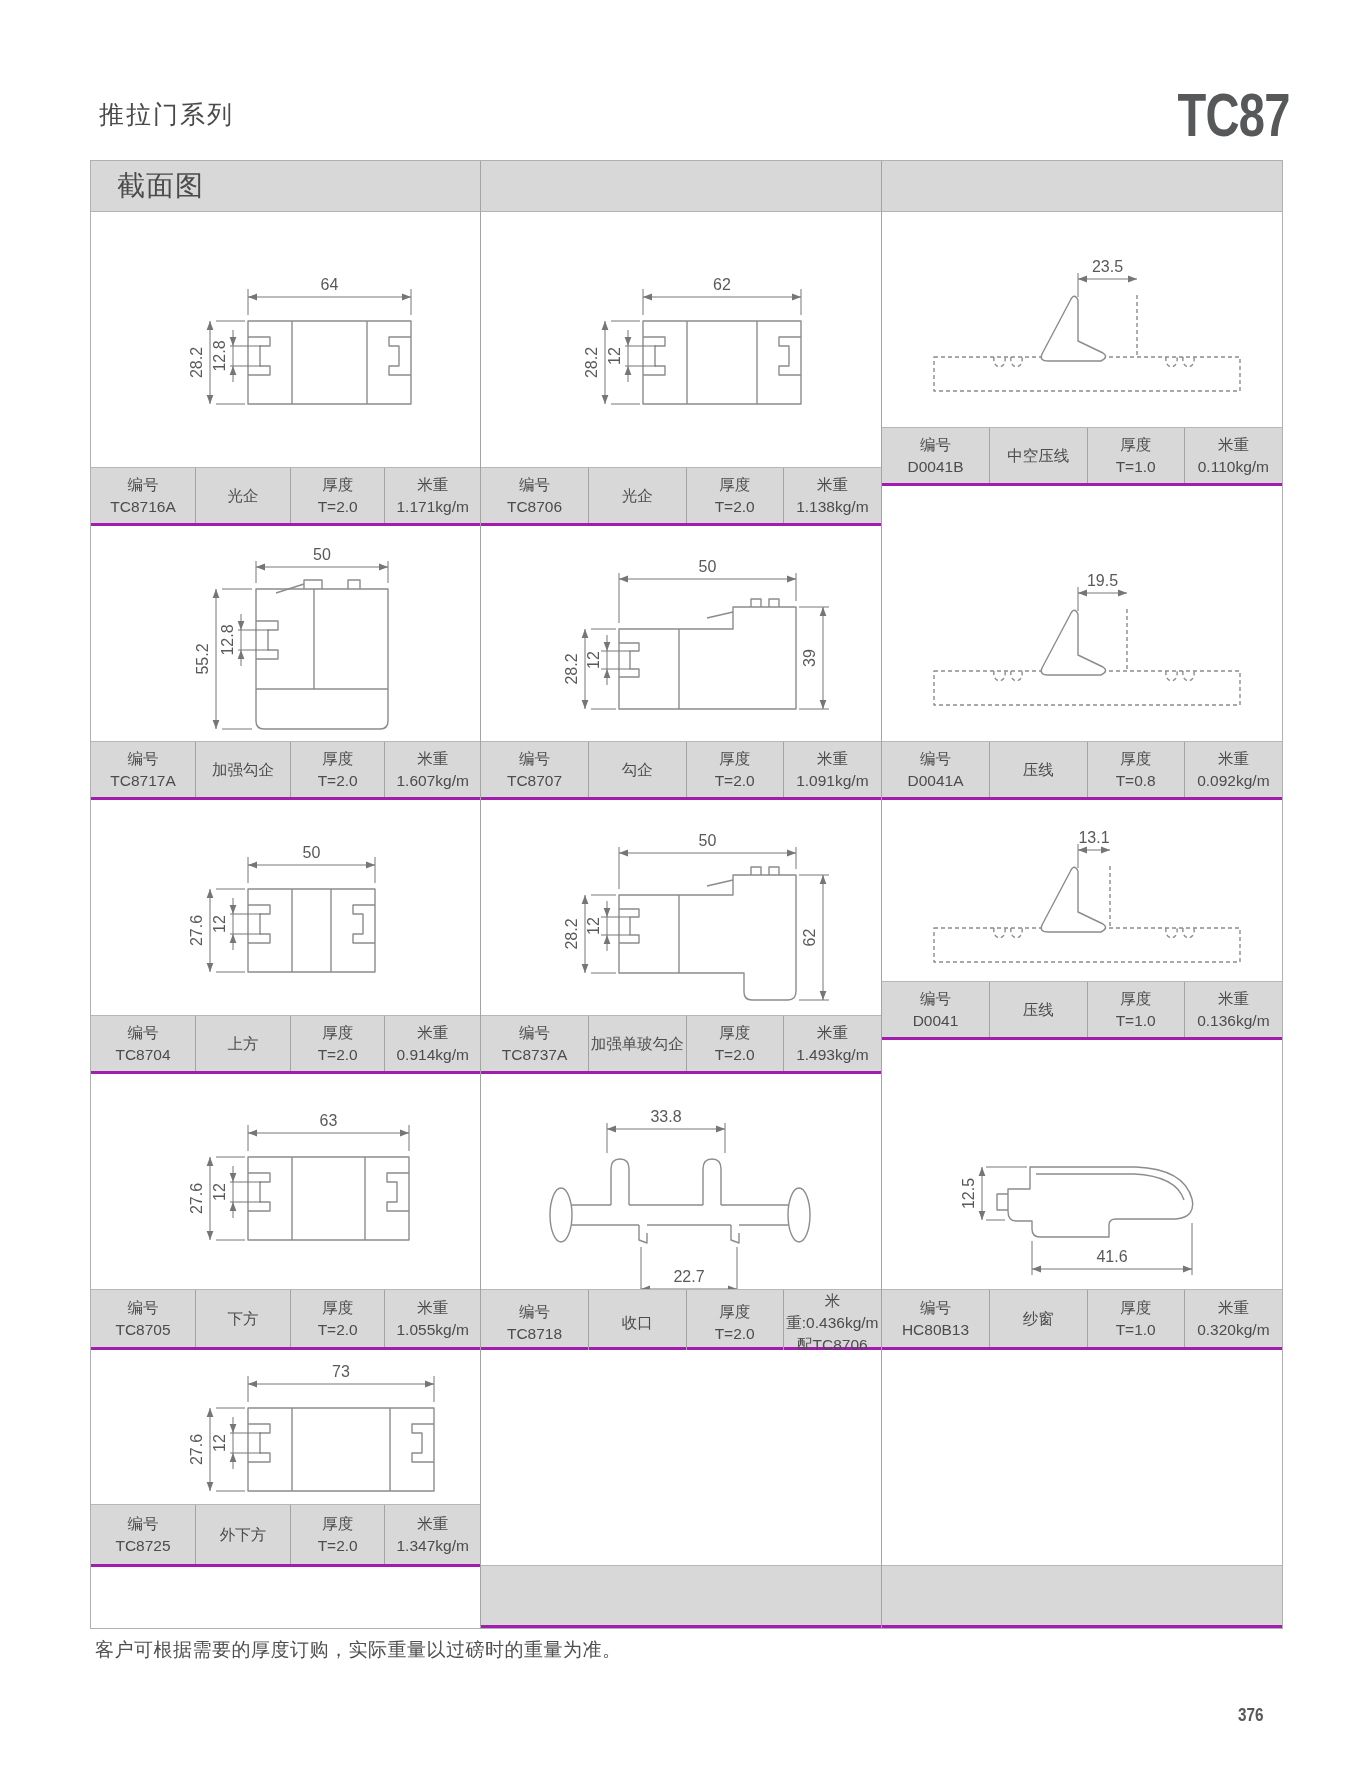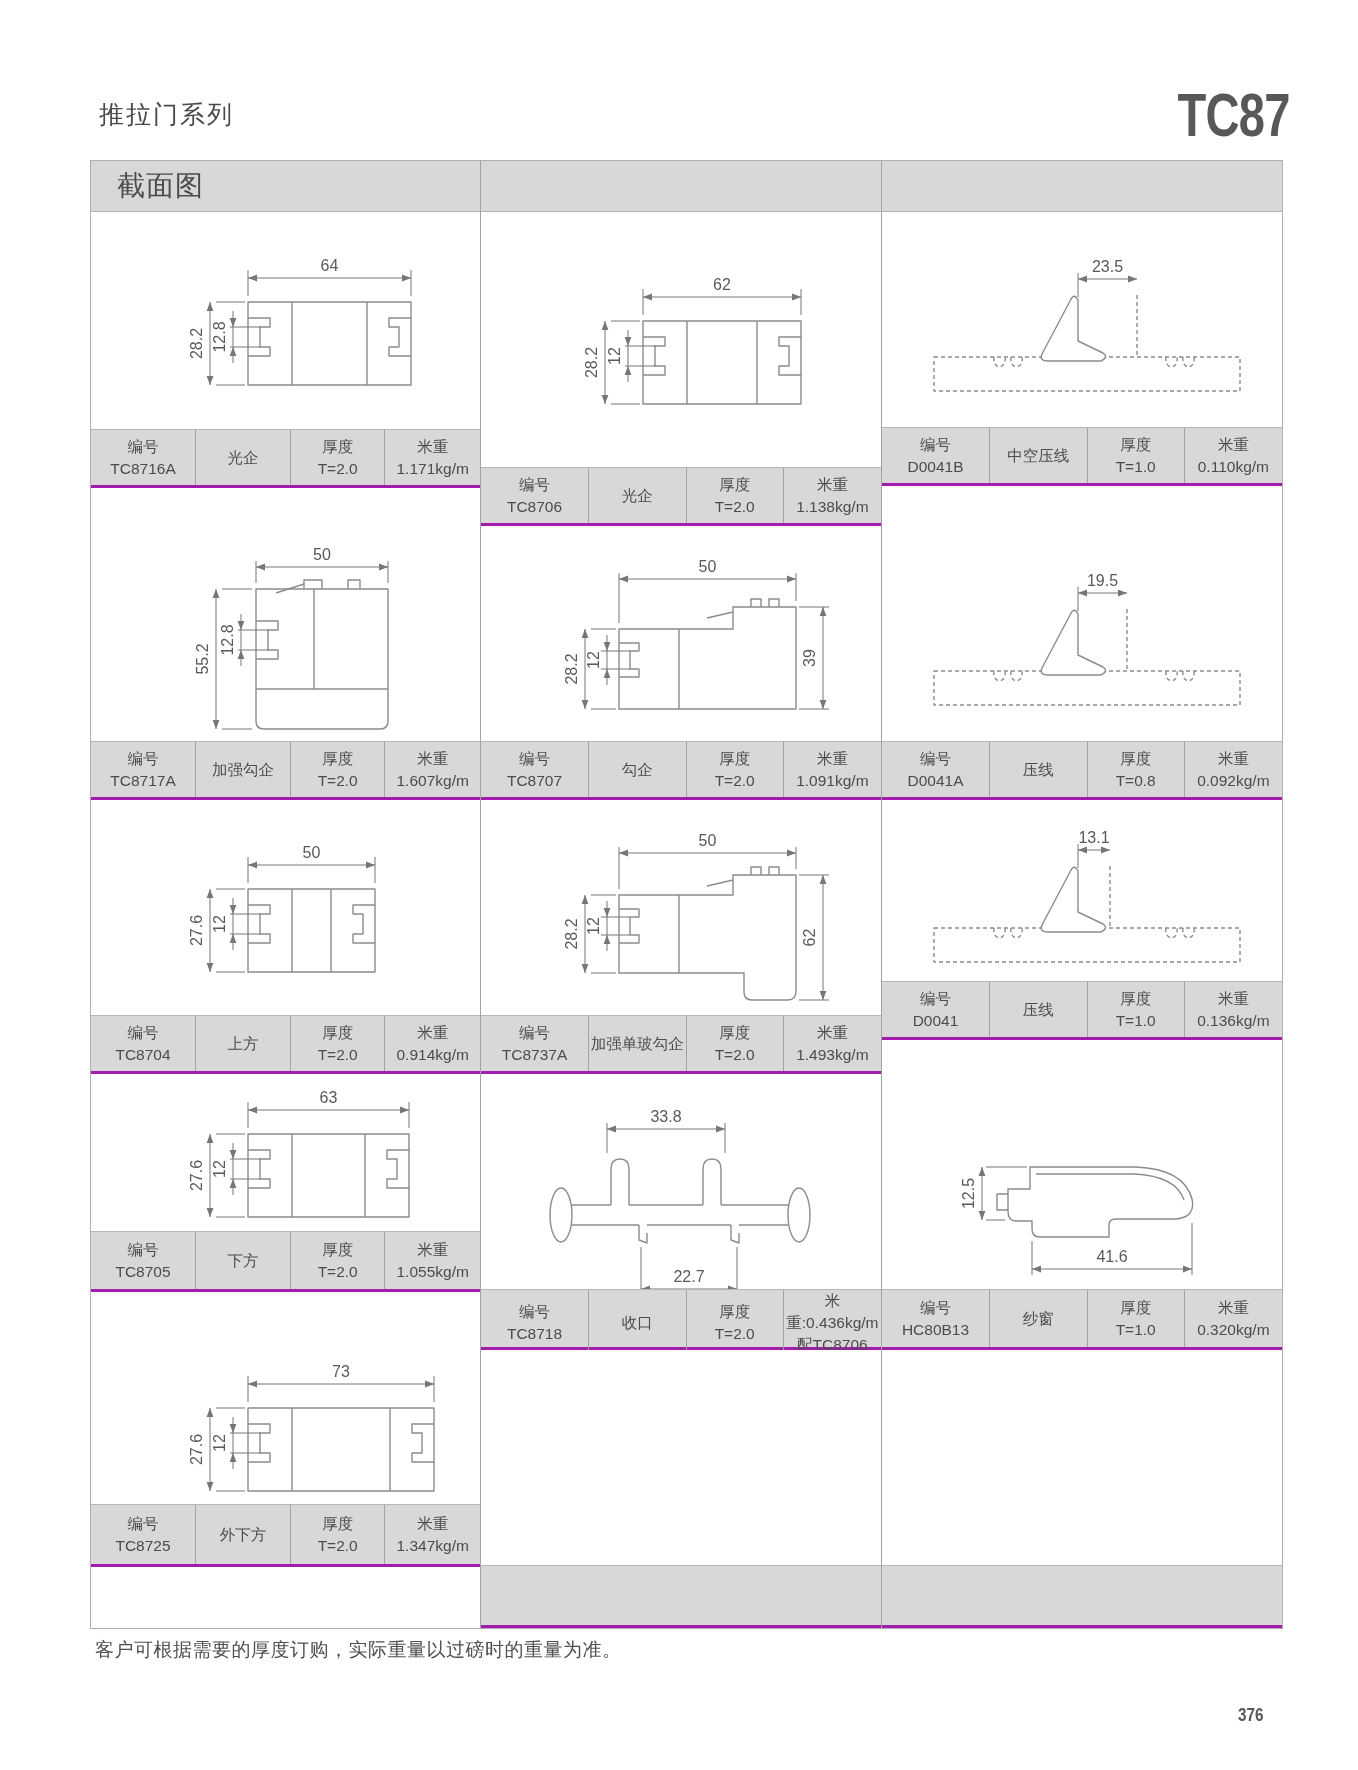--- a/index.html
+++ b/index.html
@@ -31,21 +31,21 @@
   <div class="model">TC87</div>
 </div>
 
 <div class="catalog" id="catalog">
     <div class="th c0">
       <span>截面图</span>
     </div>
     <div class="th c1"></div>
     <div class="th c2"></div>
     <div class="cell c0">
-      <div class="diag" style="height: 217px;">
+      <div class="diag" style="height: 255px;">
         <svg width="360" height="226" viewBox="0 0 360 226">
           <path d="M142 94 H305 V177 H142 Z" fill="none" stroke="#8c8c8c" stroke-width="1.4" stroke-linejoin="round"></path>
           <path d="M142 110 h22 v9 h-10 v20 h10 v9 h-22" fill="none" stroke="#8c8c8c" stroke-width="1.4" stroke-linejoin="round"></path>
           <path d="M305 110 h-22 v9 h10 v20 h-10 v9 h22" fill="none" stroke="#8c8c8c" stroke-width="1.4" stroke-linejoin="round"></path>
           <path d="M186 94 V177" fill="none" stroke="#8c8c8c" stroke-width="1.4" stroke-linejoin="round"></path>
           <path d="M261 94 V177" fill="none" stroke="#8c8c8c" stroke-width="1.4" stroke-linejoin="round"></path>
           <line x1="142" y1="88" x2="142" y2="62" stroke="#767676" stroke-width="1"></line>
           <line x1="305" y1="88" x2="305" y2="62" stroke="#767676" stroke-width="1"></line>
           <line x1="142" y1="70" x2="305" y2="70" stroke="#767676" stroke-width="1"></line>
           <polygon points="142,70 151,66.6 151,73.4" fill="#767676"></polygon>
@@ -422,21 +422,21 @@
           <span>厚度</span>
           <span>T=1.0</span>
         </div>
         <div class="ic">
           <span>米重</span>
           <span>0.136kg/m</span>
         </div>
       </div>
     </div>
     <div class="cell c0">
-      <div class="diag" style="height: 157px;">
+      <div class="diag" style="height: 215px; align-items: flex-end;">
         <svg width="360" height="226" viewBox="0 0 360 226">
           <path d="M142 94 H303 V177 H142 Z" fill="none" stroke="#8c8c8c" stroke-width="1.4" stroke-linejoin="round"></path>
           <path d="M142 110 h22 v9 h-10 v20 h10 v9 h-22" fill="none" stroke="#8c8c8c" stroke-width="1.4" stroke-linejoin="round"></path>
           <path d="M303 110 h-22 v9 h10 v20 h-10 v9 h22" fill="none" stroke="#8c8c8c" stroke-width="1.4" stroke-linejoin="round"></path>
           <path d="M186 94 V177" fill="none" stroke="#8c8c8c" stroke-width="1.4" stroke-linejoin="round"></path>
           <path d="M259 94 V177" fill="none" stroke="#8c8c8c" stroke-width="1.4" stroke-linejoin="round"></path>
           <line x1="142" y1="88" x2="142" y2="62" stroke="#767676" stroke-width="1"></line>
           <line x1="303" y1="88" x2="303" y2="62" stroke="#767676" stroke-width="1"></line>
           <line x1="142" y1="70" x2="303" y2="70" stroke="#767676" stroke-width="1"></line>
           <polygon points="142,70 151,66.6 151,73.4" fill="#767676"></polygon>

